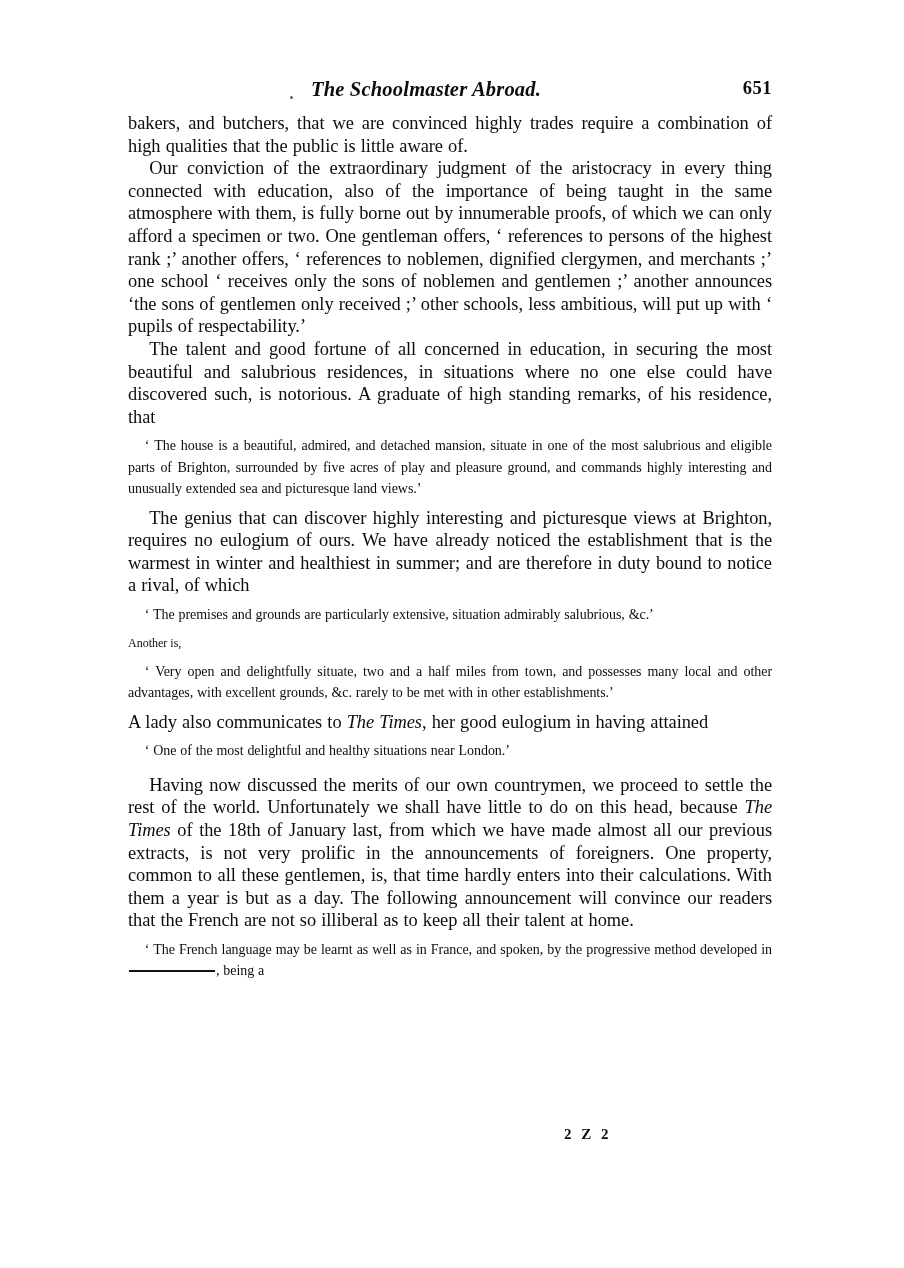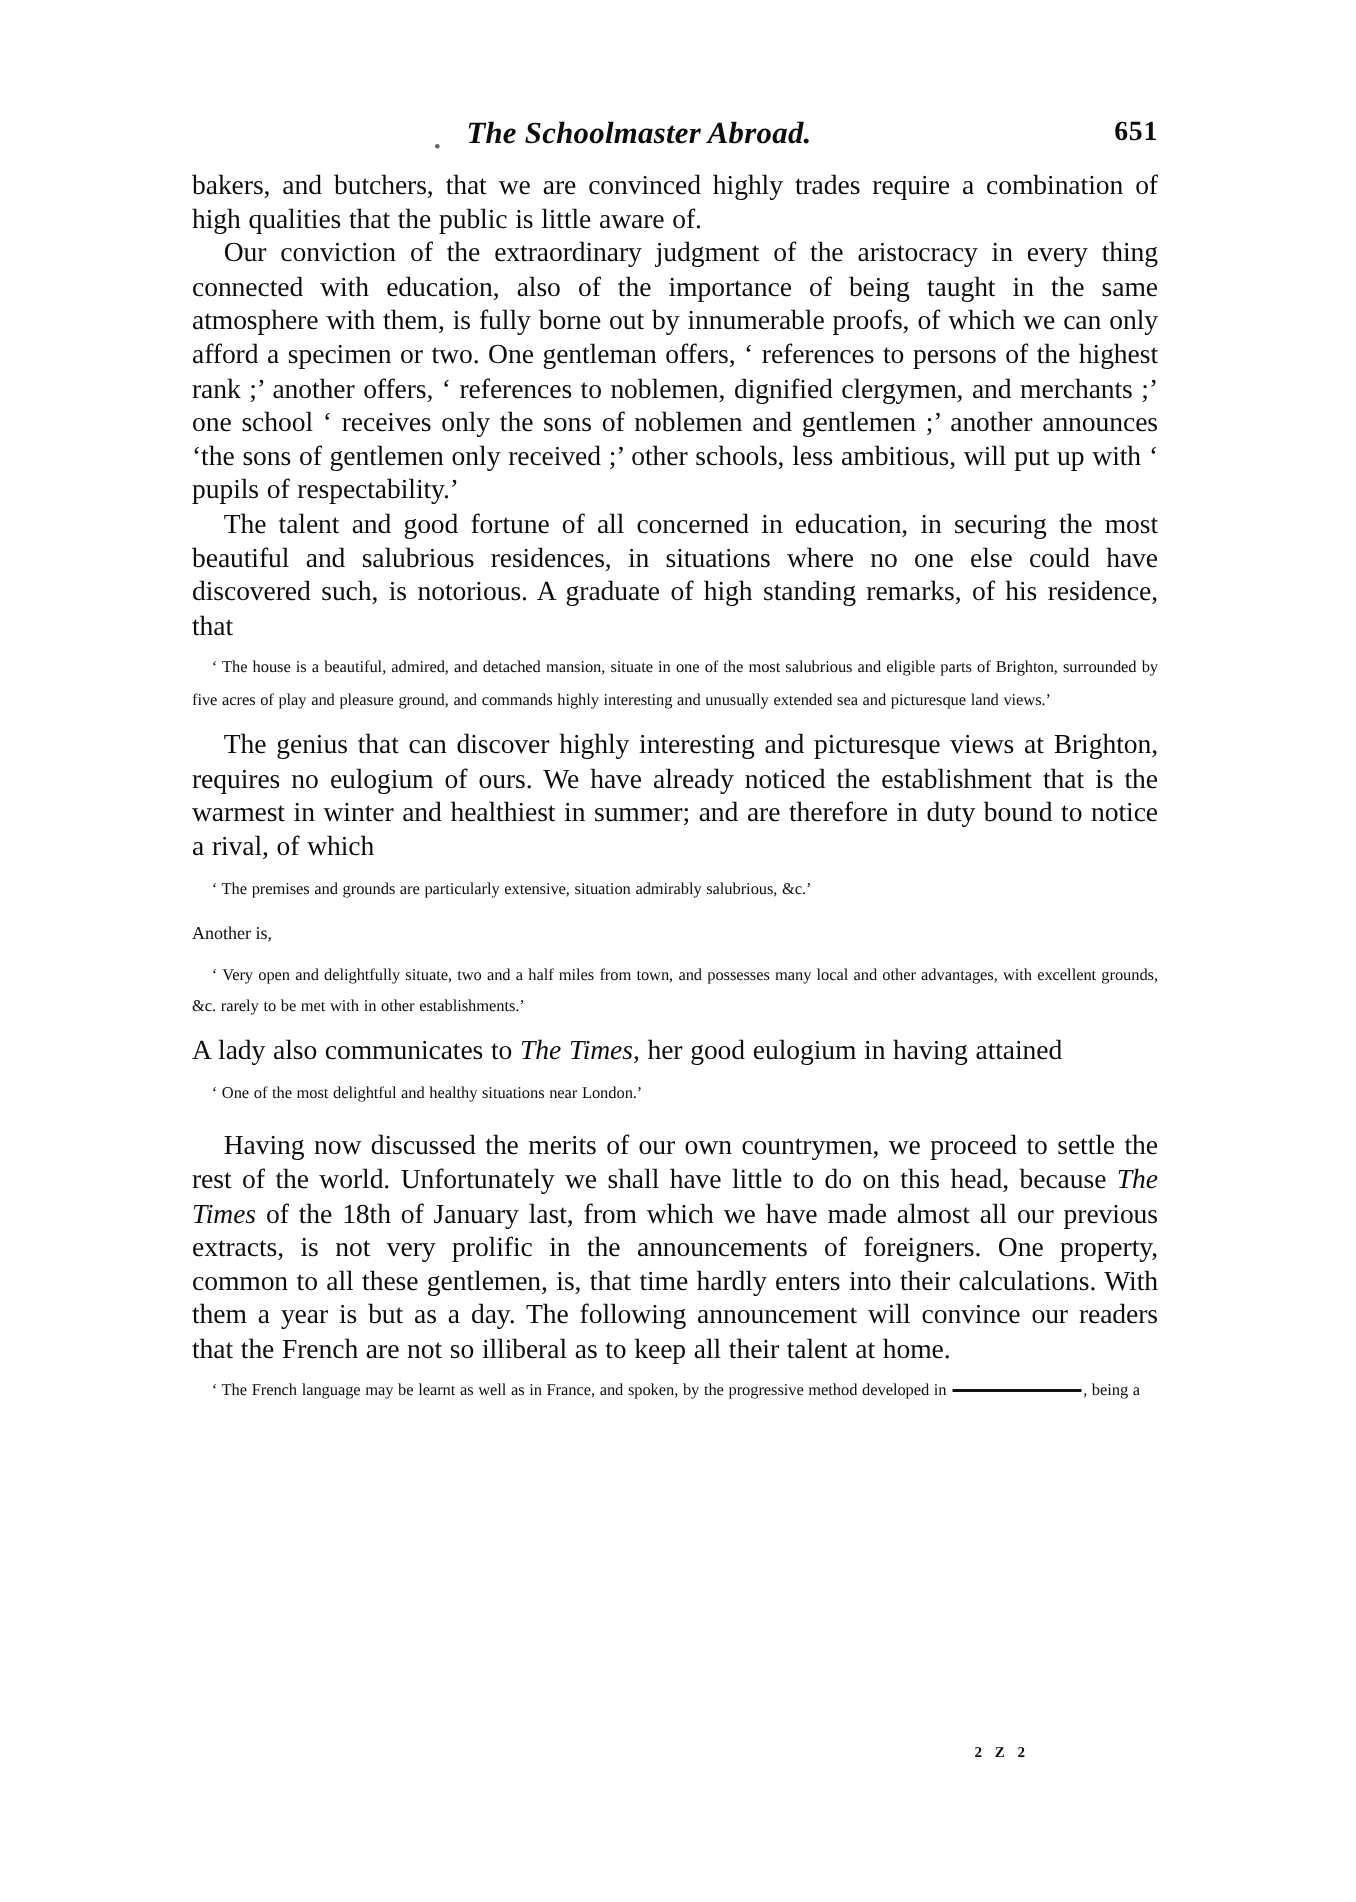--- a/index.html
+++ b/index.html
@@ -87,21 +87,21 @@
     text-indent: 1.15em;
     letter-spacing: -0.05px;
     word-spacing: 0.6px;
   }
   .body-par.no-indent {
     text-indent: 0;
   }
 
   
   .extract {
-    font-size: 11px;
+    font-size: 14px;
     line-height: 21.4px;
     text-indent: 1.2em;
     letter-spacing: -0.05px;
     word-spacing: 0.4px;
     margin-top: 7px;
     margin-bottom: 7px;
   }
   .extract.tight-top { margin-top: 6px; }
 
   .gap-s { height: 5px; }
@@ -122,24 +122,24 @@
     height: 0;
     border-top: 2.6px solid #111;
     vertical-align: 0.22em;
     margin: 0 1px;
   }
 
   
   .signature {
     position: absolute;
     left: 128px;
-    top: 1163px;
+    top: 1126px;
     width: 644px;
-    text-align: center;
-    font-size: 10px;
+    text-align: left;
+    font-size: 15px;
     font-weight: bold;
     letter-spacing: 3px;
     padding-left: 436px;
     box-sizing: border-box;
   }
 </style>
 </head>
 <body>
 
 <div class="page">

